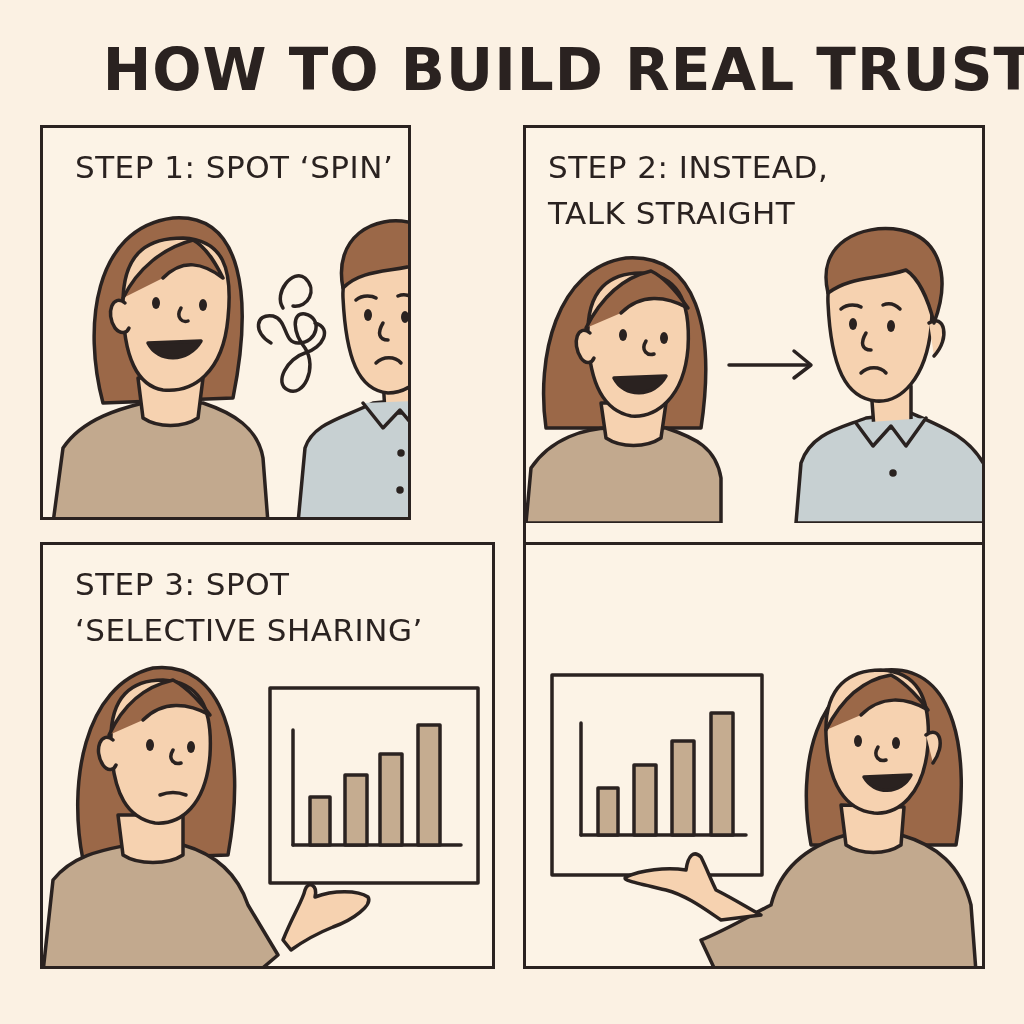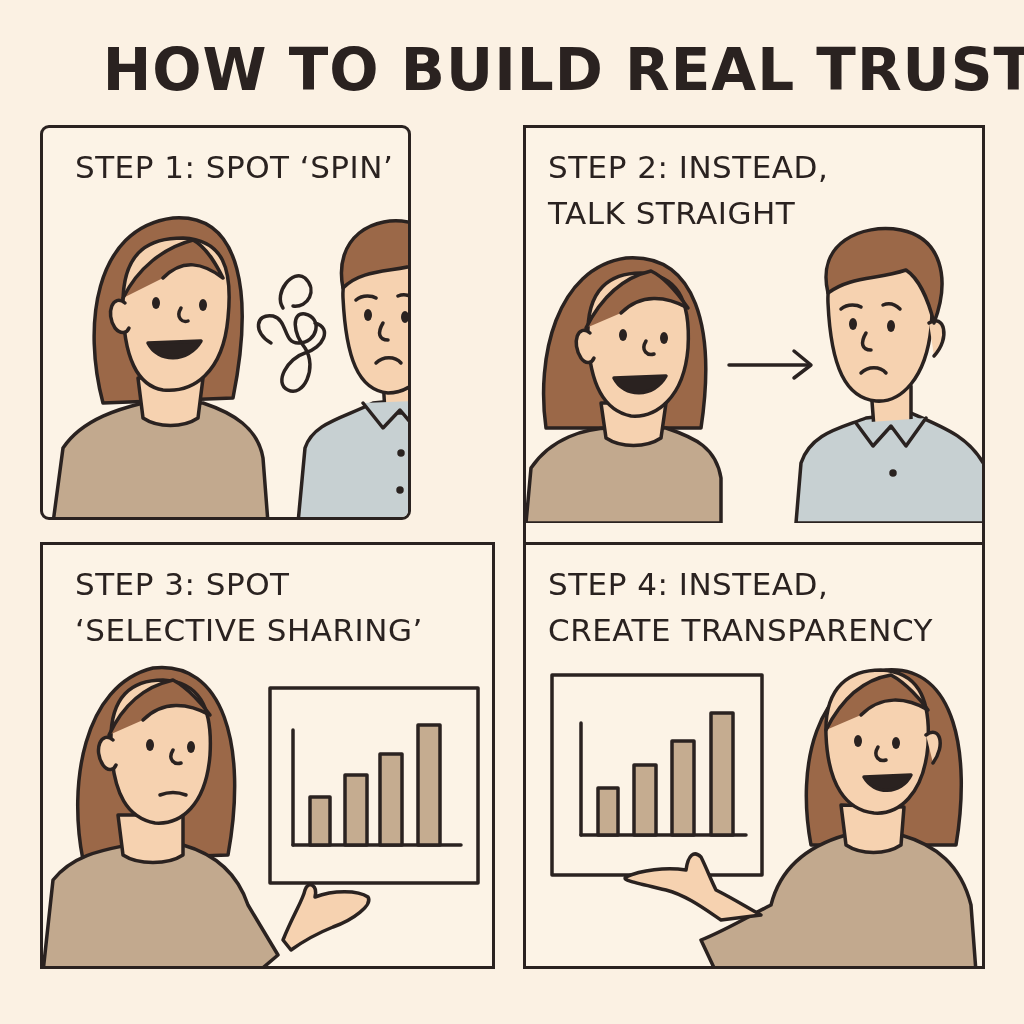--- a/index.html
+++ b/index.html
@@ -1,19 +1,19 @@
 <!DOCTYPE html>
 <html><head>
 <meta charset="utf-8">
 <style>
   html,body{margin:0;padding:0;}
   body{width:1024px;height:1024px;background:#fbf1e3;position:relative;overflow:hidden;font-family:"DejaVu Sans",sans-serif;}
   .title{position:absolute;left:10px;top:30px;width:1024px;text-align:right;font-size:58px;font-weight:bold;color:#2a2220;letter-spacing:1px;line-height:80px;}
   .panel{position:absolute;border:3px solid #2a2220;background:#fcf3e6;box-sizing:border-box;overflow:hidden;}
-  .p1{left:40px;top:125px;width:371px;height:395px;border-radius:9px;}
+  .p1{left:40px;top:125px;width:371px;height:395px;}
   .p2{left:523px;top:125px;width:462px;height:504px;}
   .p3{left:40px;top:542px;width:455px;height:427px;}
   .p4{left:523px;top:542px;width:462px;height:427px;}
   .cap{position:absolute;left:32px;top:16px;font-size:31px;color:#2a2220;line-height:46px;white-space:pre-line;letter-spacing:0.5px;}
   .p2 .cap,.p4 .cap{left:22px;}
   svg.art{position:absolute;left:0;top:0;}
 </style>
 </head>
 <body>
 
@@ -125,22 +125,20 @@
         <ellipse cx="148" cy="202" rx="4" ry="6" fill="#2a2220" stroke="none"></ellipse>
         <path d="M130 205 C124 215 132 220 138 218" fill="none"></path>
         <path d="M117 250 C125 247 135 247 143 250" fill="none"></path>
         <path d="M240 395 C250 370 260 355 262 345 C265 335 275 340 272 352 C290 345 315 345 325 352 C330 360 310 375 290 382 C270 390 255 400 248 405 Z" fill="#f6d2b0"></path>
       </g>
     </g>
   </svg>
 </div>
 
 <div class="panel p4">
-  <div class="cap">STEP 4: INSTEAD,
-CREATE TRANSPARENCY</div>
   <svg class="art" width="462" height="427" viewBox="0 0 462 427">
     <g stroke="#2a2220" stroke-width="3.5" stroke-linejoin="round" stroke-linecap="round">
       <g>
         <rect x="26" y="130" width="210" height="200" fill="#fcf3e6"></rect>
         <line x1="55" y1="178" x2="55" y2="290"></line>
         <line x1="55" y1="290" x2="220" y2="290"></line>
         <rect x="72" y="243" width="20" height="47" fill="#c5ac90"></rect>
         <rect x="108" y="220" width="22" height="70" fill="#c5ac90"></rect>
         <rect x="146" y="196" width="22" height="94" fill="#c5ac90"></rect>
         <rect x="185" y="168" width="22" height="122" fill="#c5ac90"></rect>

